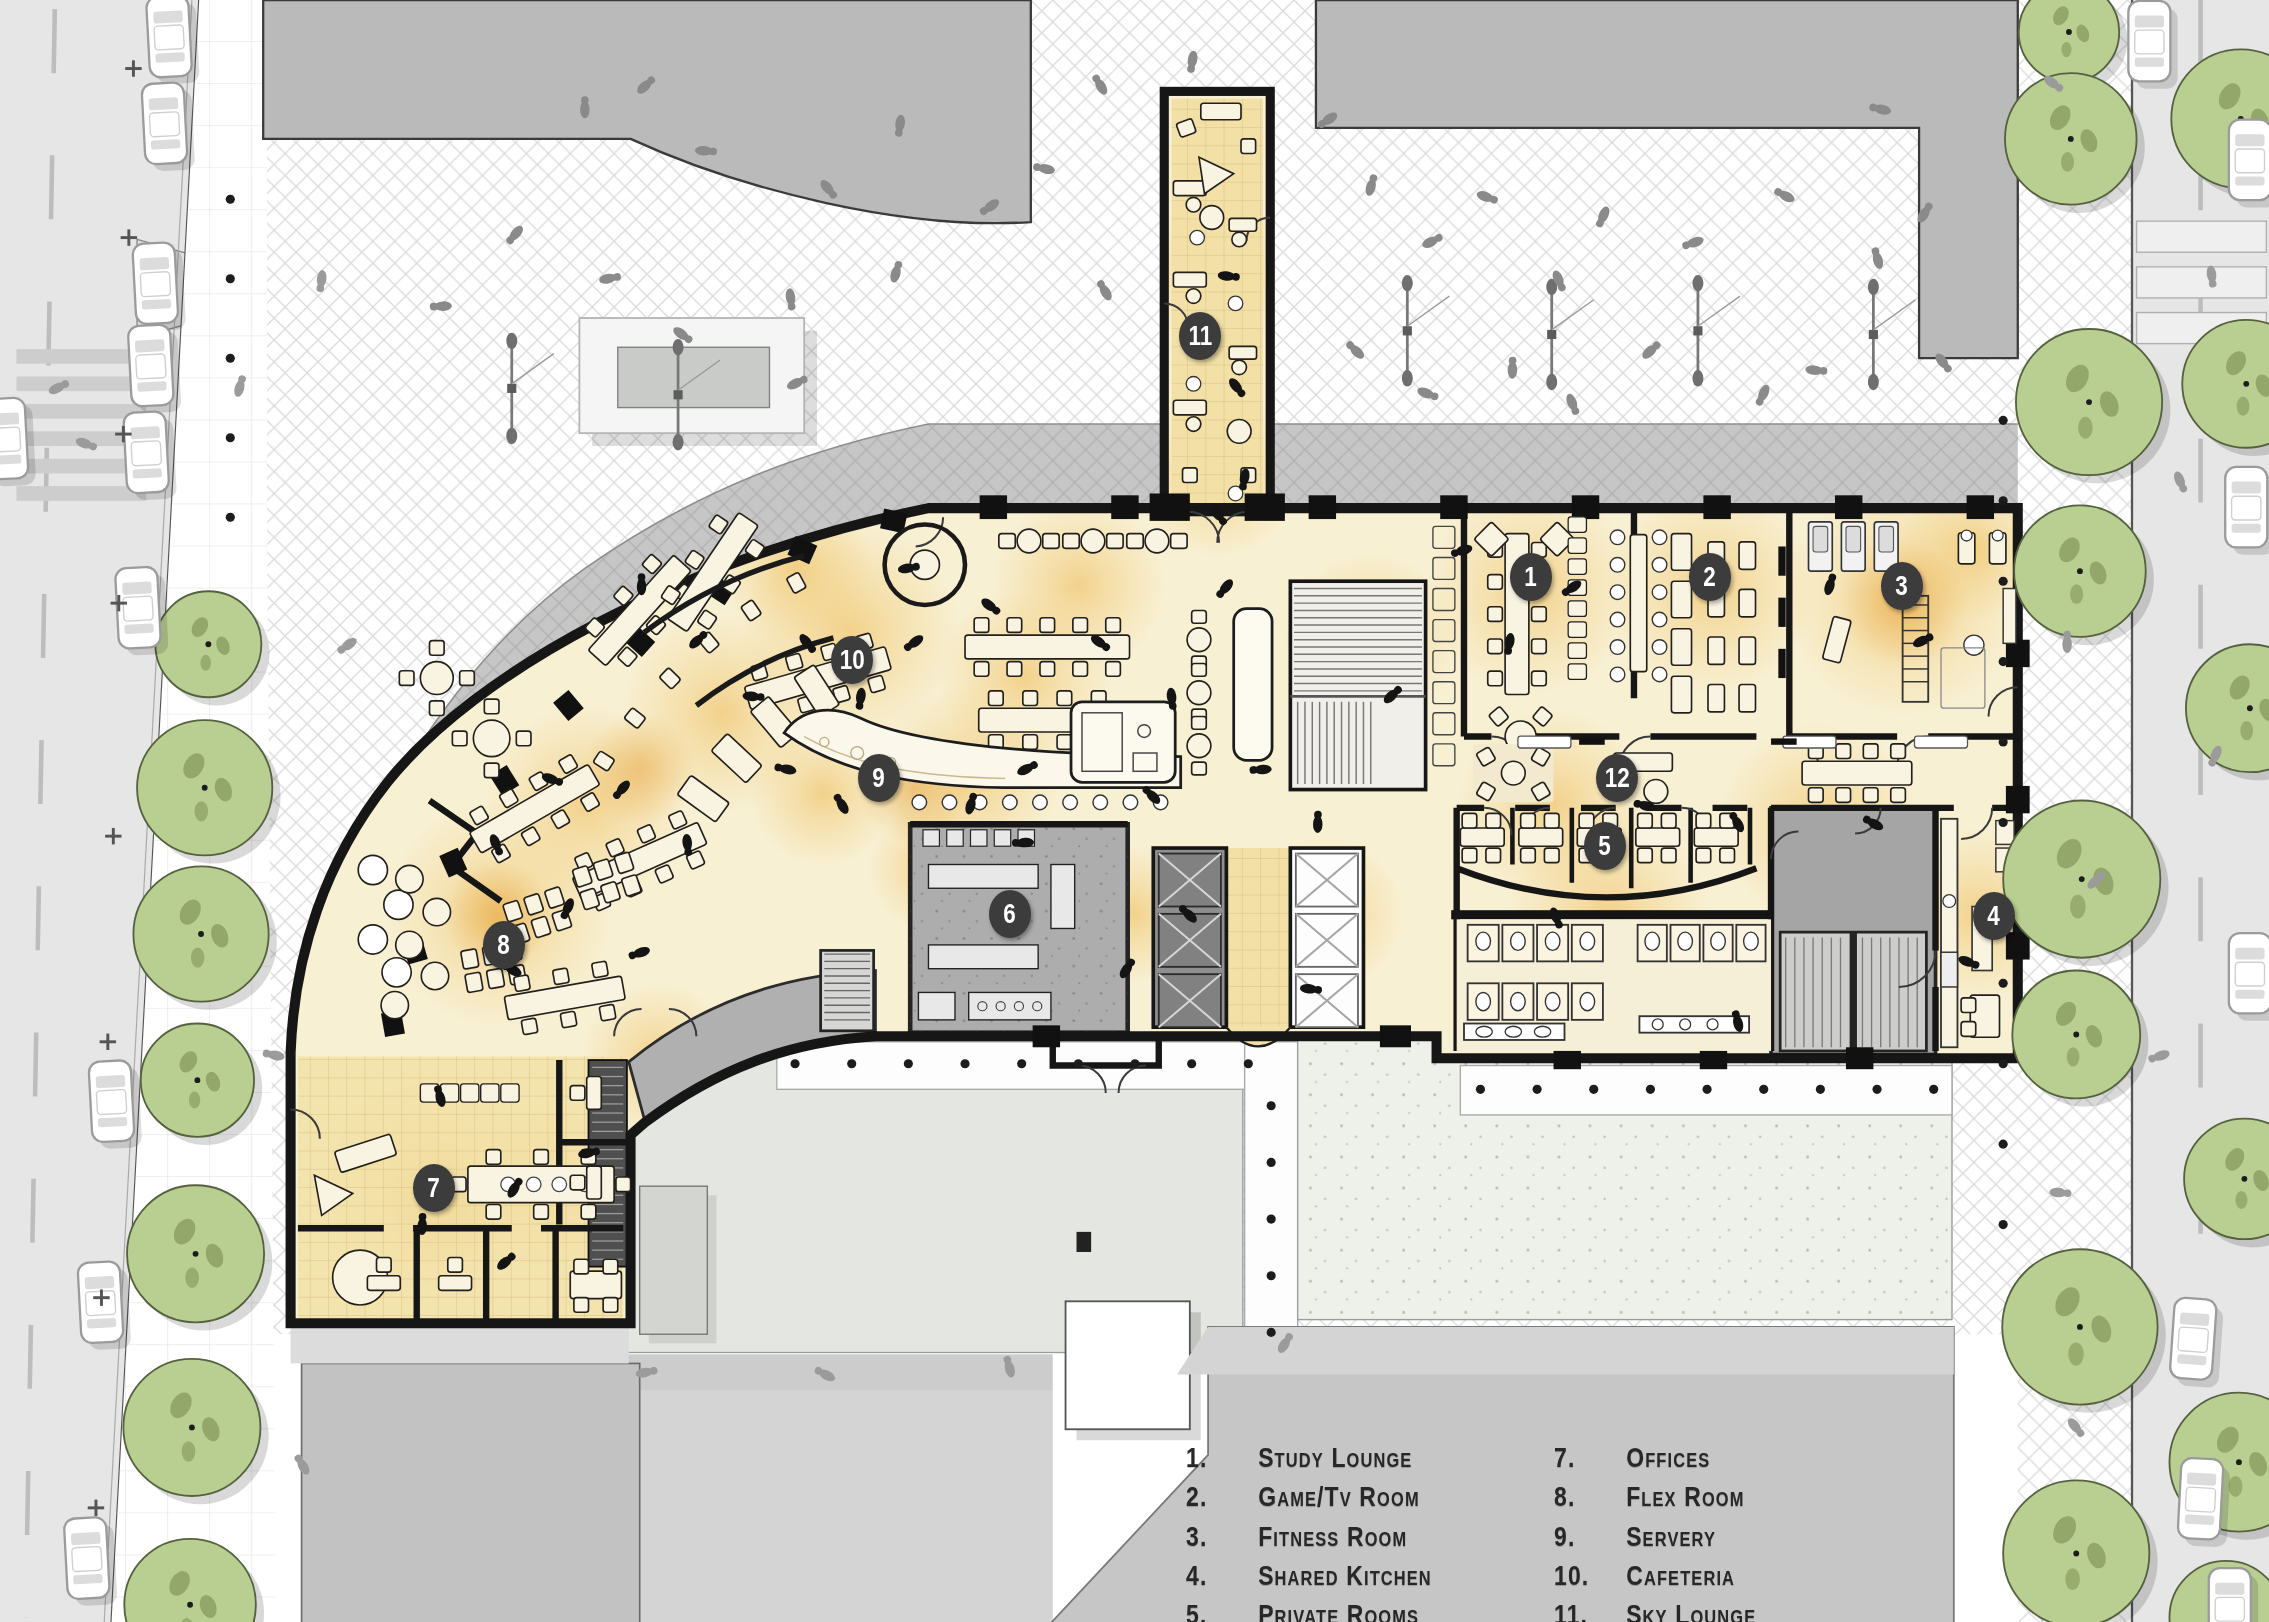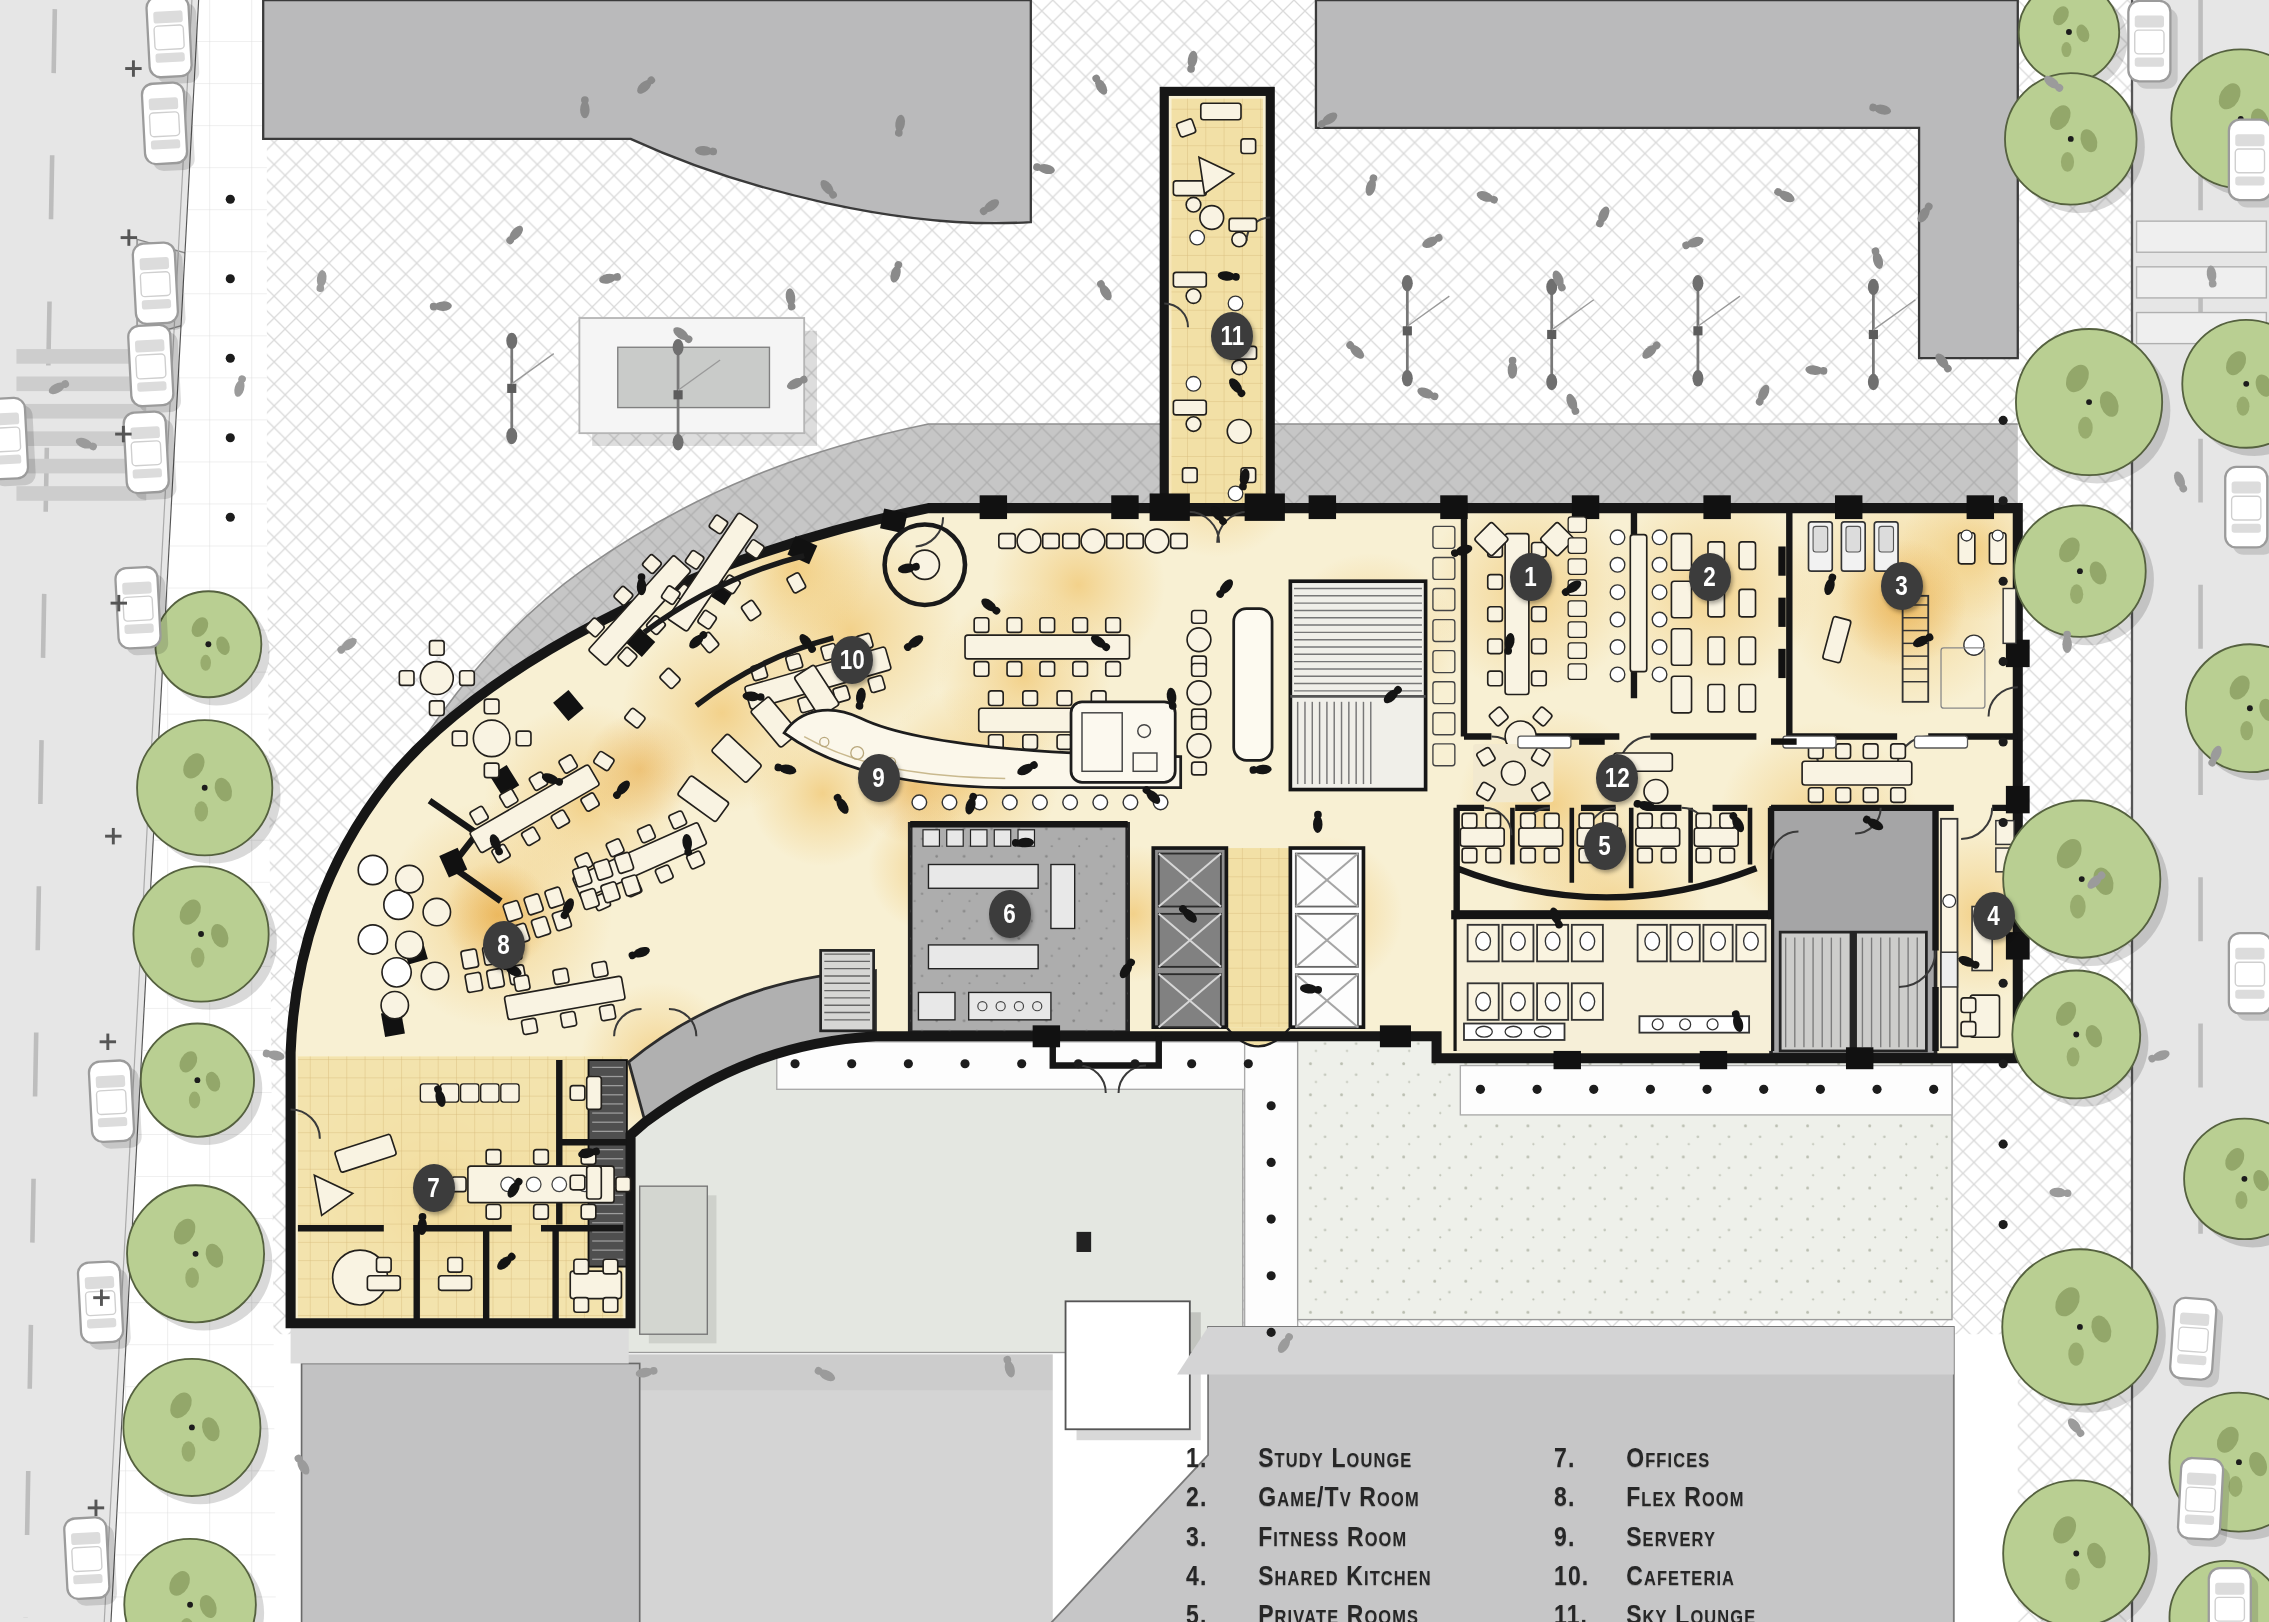--- a/index.html
+++ b/index.html
@@ -1138,21 +1138,21 @@
     </div>
 <div class="marker" style="left:504px;top:945px;">
       <span>8</span>
     </div>
 <div class="marker" style="left:879px;top:778px;">
       <span>9</span>
     </div>
 <div class="marker" style="left:852px;top:660px;justify-content:center;">
       <span>10</span>
     </div>
-<div class="marker" style="left:1232px;top:336px;">
+<div class="marker" style="left:1200px;top:336px;">
       <span>11</span>
     </div>
 <div class="marker" style="left:1617px;top:778px;align-items:center;">
       <span>12</span>
     </div>
 
 <div class="legend">
   <div class="legend-col">
     <div class="legend-item">
           <span class="legend-num">1.</span>

